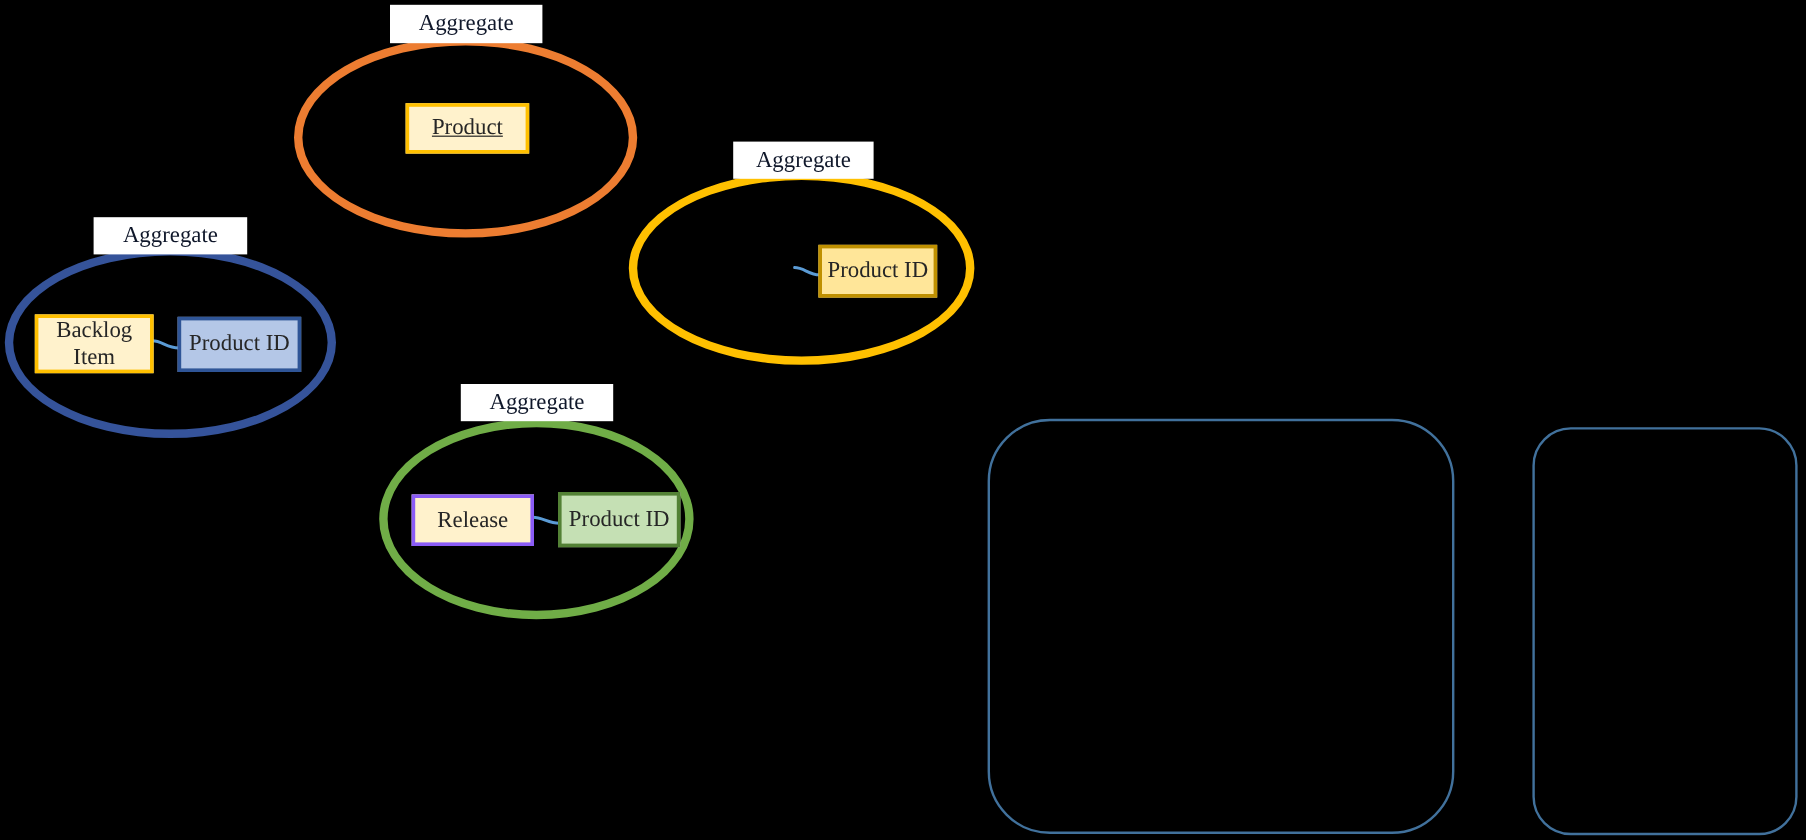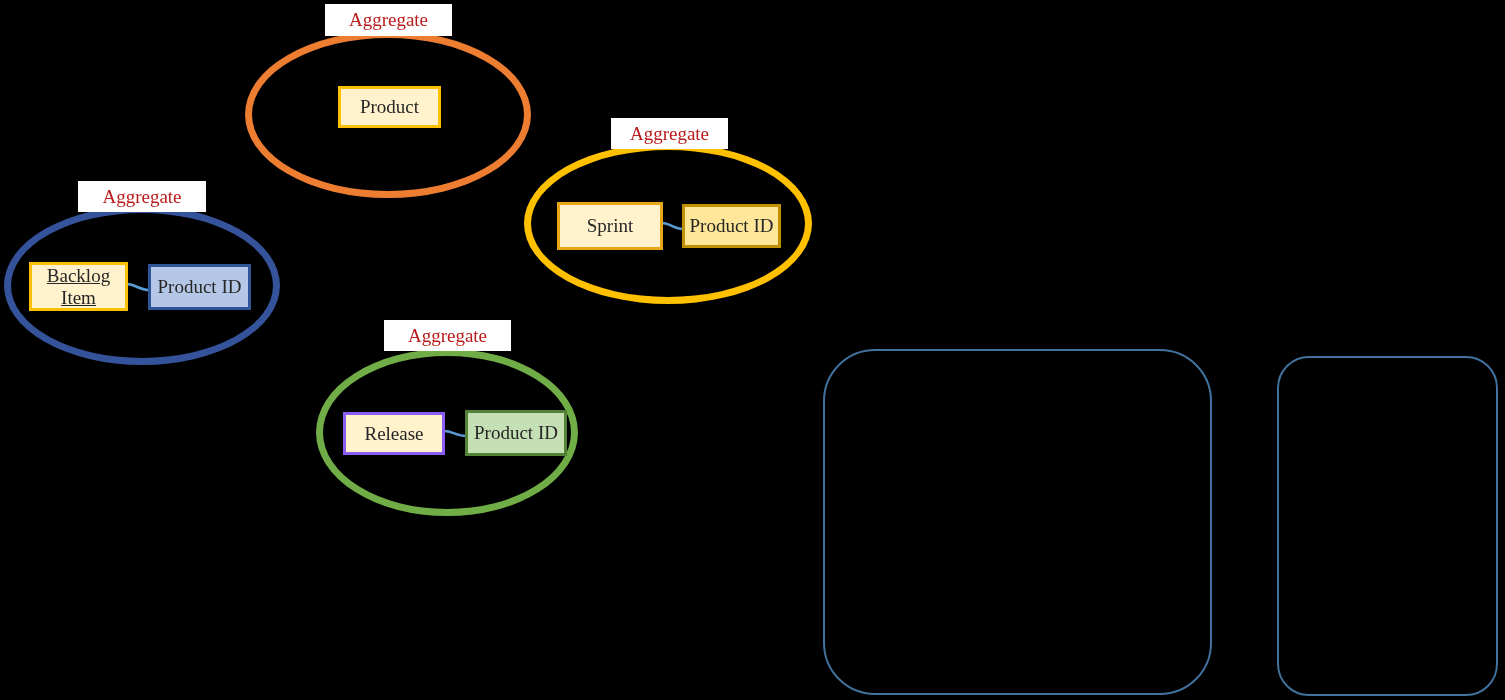--- a/index.html
+++ b/index.html
@@ -23,21 +23,21 @@
     box-sizing: border-box;
     z-index: 1;
   }
   .agg-label {
     position: absolute;
     background: #ffffff;
     display: flex;
     align-items: center;
     justify-content: center;
     font-size: 19px;
-    color: #b91c1c;
+    color: #0f172a;
     z-index: 3;
     box-sizing: border-box;
   }
   .ebox {
     position: absolute;
     display: flex;
     align-items: center;
     justify-content: center;
     text-align: center;
     font-size: 19px;
@@ -58,33 +58,32 @@
     z-index: 1;
   }
 </style>
 </head>
 <body>
 
 <div class="canvas">
 
   <div class="ellipse" style="left:245px; top:31px; width:286px; height:167px; border:7px solid #ED7D31;"></div>
   <div class="agg-label" style="left:325px; top:4px; width:127px; height:32px;">Aggregate</div>
-  <div class="ebox" style="left:338px; top:86px; width:103px; height:42px; background:#FFF2CC; border:3px solid #FFC000;">Product</div>
+  <div class="ebox" style="left:338px; top:86px; width:103px; height:42px; background:#FFF2CC; border:3px solid #FFC000;text-decoration:underline;">Product</div>
 
   <div class="ellipse" style="left:4px; top:206px; width:276px; height:159px; border:7px solid #35539A;"></div>
   <div class="agg-label" style="left:78px; top:181px; width:128px; height:31px;">Aggregate</div>
-  <div class="ebox" style="left:29px; top:262px; width:99px; height:49px; background:#FFF2CC; border:3px solid #FFC000; padding:0 4px;text-decoration:underline;">Backlog Item</div>
+  <div class="ebox" style="left:29px; top:262px; width:99px; height:49px; background:#FFF2CC; border:3px solid #FFC000; padding:0 4px;">Backlog Item</div>
   <div class="ebox" style="left:148px; top:264px; width:103px; height:46px; background:#B4C7E7; border:3px solid #2F5597;">Product ID</div>
   <svg class="connector" style="left:126px; top:280px;" width="24" height="14" viewBox="0 0 24 14">
     <path d="M1,4 C9,4 13,10 23,10" fill="none" stroke="#5B9BD5" stroke-width="2.5" stroke-linecap="round"></path>
   </svg>
 
   <div class="ellipse" style="left:524px; top:143px; width:288px; height:161px; border:7px solid #FFC000;"></div>
   <div class="agg-label" style="left:611px; top:118px; width:117px; height:31px;">Aggregate</div>
-  <div class="ebox" style="left:557px; top:202px; width:106px; height:48px; background:#FFF2CC; border:3px solid #E7A615;">Sprint</div>
   <div class="ebox" style="left:682px; top:204px; width:99px; height:44px; background:#FFE699; border:3px solid #BF9000;">Product ID</div>
   <svg class="connector" style="left:661px; top:219px;" width="23" height="14" viewBox="0 0 23 14">
     <path d="M1,4 C9,4 13,10 22,10" fill="none" stroke="#5B9BD5" stroke-width="2.5" stroke-linecap="round"></path>
   </svg>
 
   <div class="ellipse" style="left:316px; top:349px; width:262px; height:167px; border:7px solid #70AD47;"></div>
   <div class="agg-label" style="left:384px; top:320px; width:127px; height:31px;">Aggregate</div>
   <div class="ebox" style="left:343px; top:412px; width:102px; height:43px; background:#FFF2CC; border:3px solid #8b5cf6;">Release</div>
   <div class="ebox" style="left:465px; top:410px; width:102px; height:46px; background:#C5E0B4; border:3px solid #538135;">Product ID</div>
   <svg class="connector" style="left:443px; top:427px;" width="24" height="13" viewBox="0 0 24 13">

